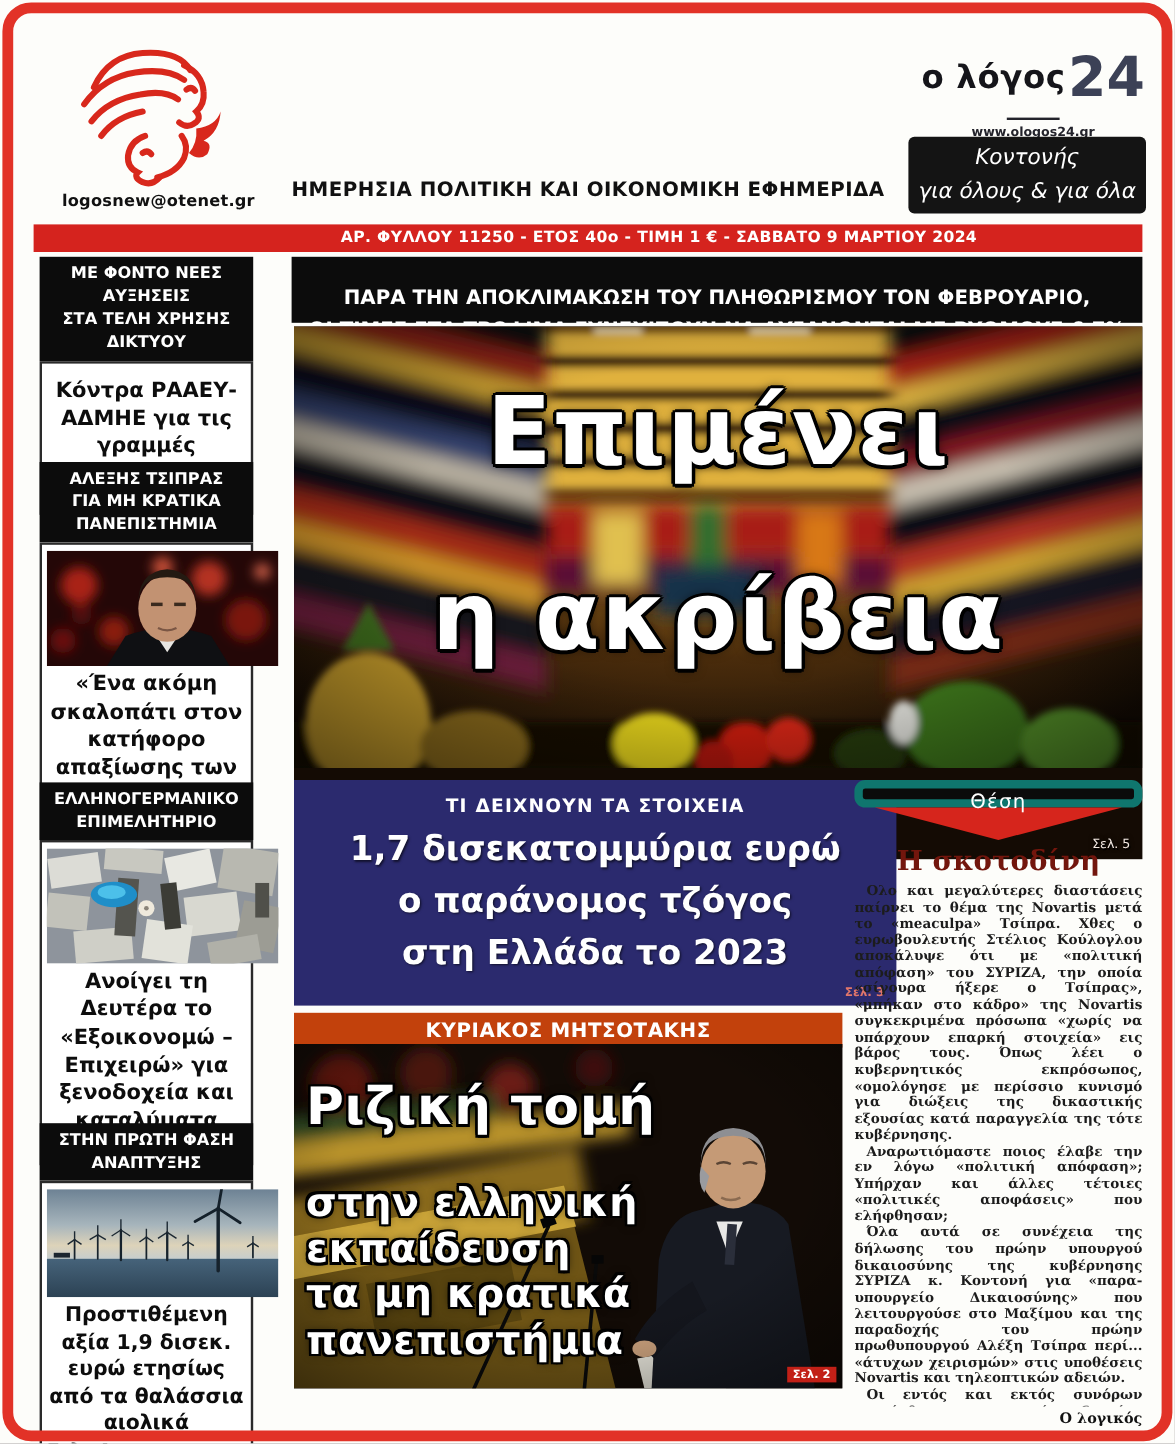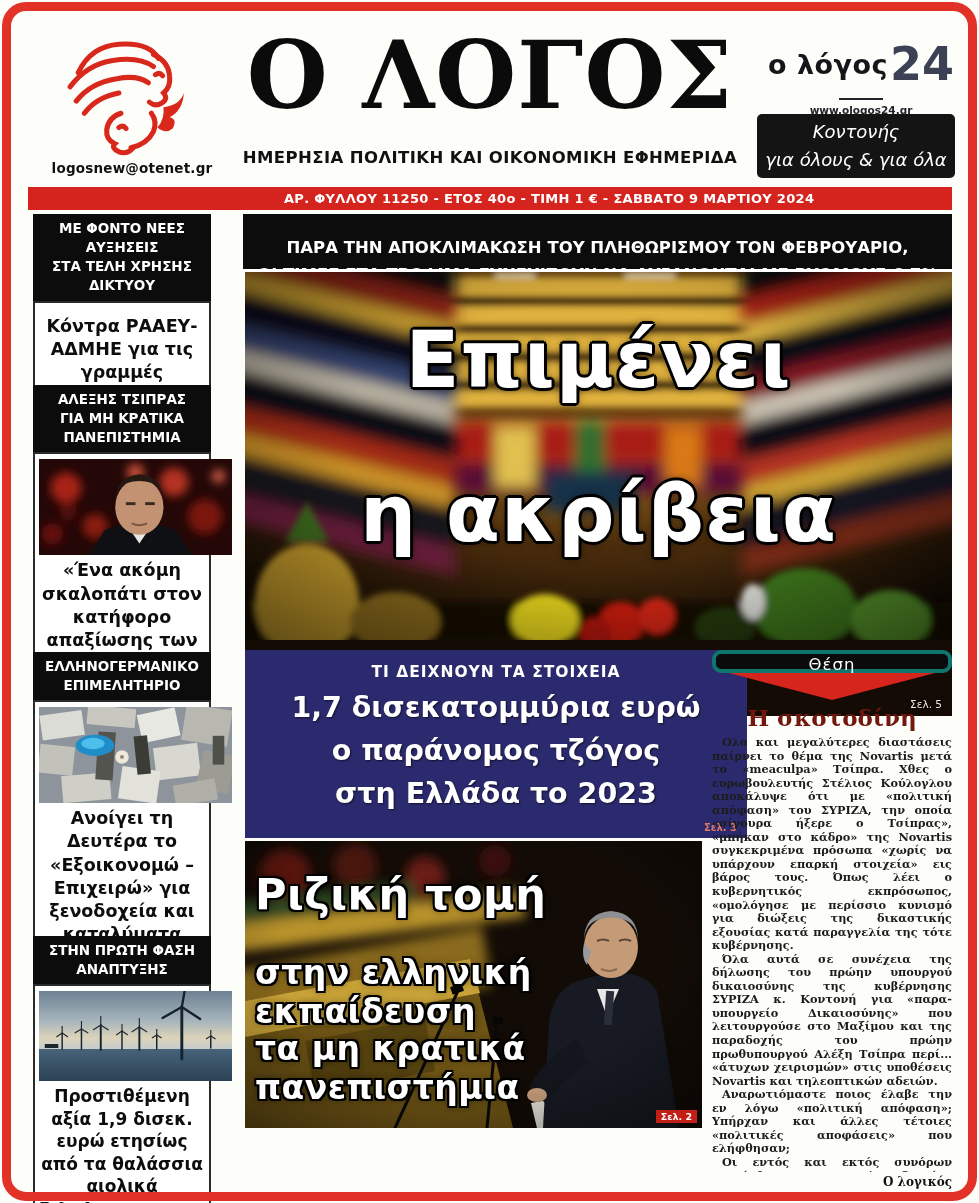--- a/index.html
+++ b/index.html
@@ -62,35 +62,35 @@
   .gamble{position:absolute;left:245px;top:650px;width:502px;height:188px;background:#2b2a6e;
       color:#fff;text-align:center;}
   .gamble-kicker{padding-top:13px;font-size:15.5px;font-weight:bold;letter-spacing:1px;}
   .gamble-head{margin-top:6px;font-size:28.5px;font-weight:bold;line-height:1.5;white-space:pre-line;
       text-shadow:1px 1px 2px rgba(0,0,0,.6);}
   .gamble-ref{position:absolute;right:10px;bottom:5px;font-size:10px;font-weight:bold;color:#e0766a;}
 
   
   .mitso-kicker{position:absolute;left:245px;top:844px;width:457px;height:29px;background:#c2410c;
       color:#fff;text-align:center;font-size:16.5px;font-weight:bold;line-height:29px;letter-spacing:.5px;}
-  .mitso{position:absolute;left:245px;top:841px;width:457px;height:287px;overflow:hidden;background:#0d0806;}
+  .mitso{position:absolute;left:245px;top:870px;width:457px;height:287px;overflow:hidden;background:#0d0806;}
   .mitso svg{position:absolute;inset:0;}
   .mitso-line{position:absolute;left:10px;color:#fff;font-weight:bold;z-index:5;letter-spacing:.5px;
       text-shadow:-2px 0 0 #000,2px 0 0 #000,0 -2px 0 #000,0 2px 0 #000,
                   -2px -2px 0 #000,2px 2px 0 #000,-2px 2px 0 #000,2px -2px 0 #000,0 0 8px rgba(0,0,0,.7);}
   .mitso-1{top:28px;font-size:43px;}
   .mitso-2{top:112px;font-size:33px;}
   .mitso-3{top:188px;font-size:33px;}
   .mitso-ref{position:absolute;right:5px;bottom:5px;background:#c22017;color:#fff;font-size:9.5px;
       font-weight:bold;padding:1px 5px;z-index:6;}
 
   
   .opinion{position:absolute;left:712px;top:650px;width:240px;}
   .thesi-bar{height:23px;background:#0b0b0b;border-radius:9px;color:#fff;text-align:center;
-      font-size:16.5px;line-height:22px;letter-spacing:1px;border:4px solid #0f766e;box-sizing:border-box;}
+      font-size:16.5px;line-height:22px;letter-spacing:1px;border:7px solid #0f766e;box-sizing:border-box;}
   .thesi-tri{width:0;height:0;margin:0 auto;border-left:103px solid transparent;
       border-right:103px solid transparent;border-top:27px solid #d6251c;}
   .op-title{margin-top:4px;text-align:center;font-family:"DejaVu Serif",serif;font-weight:bold;
       font-size:23px;color:#73160d;}
   .op-body{margin-top:5px;height:436px;overflow:hidden;font-family:"DejaVu Serif",serif;
       font-weight:bold;font-size:11.3px;line-height:1.2;text-align:justify;color:#1c1c1c;}
   .op-body p{margin:0;text-indent:10px;}
   .op-sig{text-align:right;font-family:"DejaVu Serif",serif;font-weight:bold;font-size:12px;margin-top:3px;}
 </style>
 </head>
@@ -106,21 +106,20 @@
       <path d="M24,78 Q36,62 58,58"></path>
       <path d="M92,20 Q107,27 108,42 Q109,52 102,58 Q107,64 100,68 Q94,72 88,67"></path>
       <path d="M94,40 Q98,37 101,41"></path>
       <path d="M60,78 Q48,82 46,94 Q45,104 54,108 Q50,112 58,116 Q66,119 72,112"></path>
       <path d="M58,92 Q62,89 65,93"></path>
       <path d="M70,112 Q86,108 92,96 Q96,86 90,78"></path>
     </g>
     <path d="M102,72 Q118,70 122,58 Q121,75 108,82 Q116,84 111,93 Q104,99 96,92 Q103,84 102,72 Z" fill="#d8281c"></path>
   </svg>
   <div class="email">logosnew@otenet.gr</div>
-  <div class="masthead-title">Ο ΛΟΓΟΣ</div>
   <div class="masthead-sub">ΗΜΕΡΗΣΙΑ ΠΟΛΙΤΙΚΗ ΚΑΙ ΟΙΚΟΝΟΜΙΚΗ ΕΦΗΜΕΡΙΔΑ</div>
 
   <div class="weblogo">
     <div class="wl-row">
       <span class="wl-text">ο λόγος</span>
       <span class="wl-24">24</span>
     </div>
     <div class="wl-sub">
       <span class="wl-line"></span>
       <span>www.ologos24.gr</span>
@@ -445,21 +444,21 @@
     <div class="mitso-line mitso-3">τα μη κρατικά πανεπιστήμια</div>
     <div class="mitso-ref">Σελ. 2</div>
   </div>
 
   <div class="opinion">
     <div class="thesi-bar">Θέση</div>
     <div class="thesi-tri"></div>
     <div class="op-title">Η σκοτοδίνη</div>
     <div class="op-body">
       <p>Ολο και μεγαλύτερες διαστάσεις παίρνει το θέμα της Novartis μετά το «meaculpa» Τσίπρα. Χθες ο ευρωβουλευτής Στέλιος Κούλογλου αποκάλυψε ότι με «πολιτική απόφαση» του ΣΥΡΙΖΑ, την οποία «σίγουρα ήξερε ο Τσίπρας», «μπήκαν στο κάδρο» της Novartis συγκεκριμένα πρόσωπα «χωρίς να υπάρχουν επαρκή στοιχεία» εις βάρος τους. Όπως λέει ο κυβερνητικός εκπρόσωπος, «ομολόγησε με περίσσιο κυνισμό για διώξεις της δικαστικής εξουσίας κατά παραγγελία της τότε κυβέρνησης.</p>
+      <p>Αναρωτιόμαστε ποιος έλαβε την εν λόγω «πολιτική απόφαση»; Υπήρχαν και άλλες τέτοιες «πολιτικές αποφάσεις» που ελήφθησαν;</p>
       <p>Όλα αυτά σε συνέχεια της δήλωσης του πρώην υπουργού δικαιοσύνης της κυβέρνησης ΣΥΡΙΖΑ κ. Κοντονή για «παρα-υπουργείο Δικαιοσύνης» που λειτουργούσε στο Μαξίμου και της παραδοχής του πρώην πρωθυπουργού Αλέξη Τσίπρα περί... «άτυχων χειρισμών» στις υποθέσεις Novartis και τηλεοπτικών αδειών.</p>
-      <p>Αναρωτιόμαστε ποιος έλαβε την εν λόγω «πολιτική απόφαση»; Υπήρχαν και άλλες τέτοιες «πολιτικές αποφάσεις» που ελήφθησαν;</p>
       <p>Οι εντός και εκτός συνόρων «ευαίσθητοι» για το κράτος δικαίου που συντάσσουν συκοφαντικά ψηφίσματα κατά της χώρας μας, θα αντιδράσουν σε όλα τα ανωτέρω; Ή έπαθαν... σκοτοδίνη όπως ο κ. Κοντονής;» Φυσικά, οι δηλώσεις αυτές των στελεχών της αριστεράς είναι βούτυρο στο ψωμί της κυβέρνησης για να κάνει... αντιπολίτευση στην αξιωματική αντιπολίτευση.</p>
     </div>
     <div class="op-sig">Ο λογικός</div>
   </div>
 
   <div class="page-frame"></div>
 </div>
 
 </body></html>

